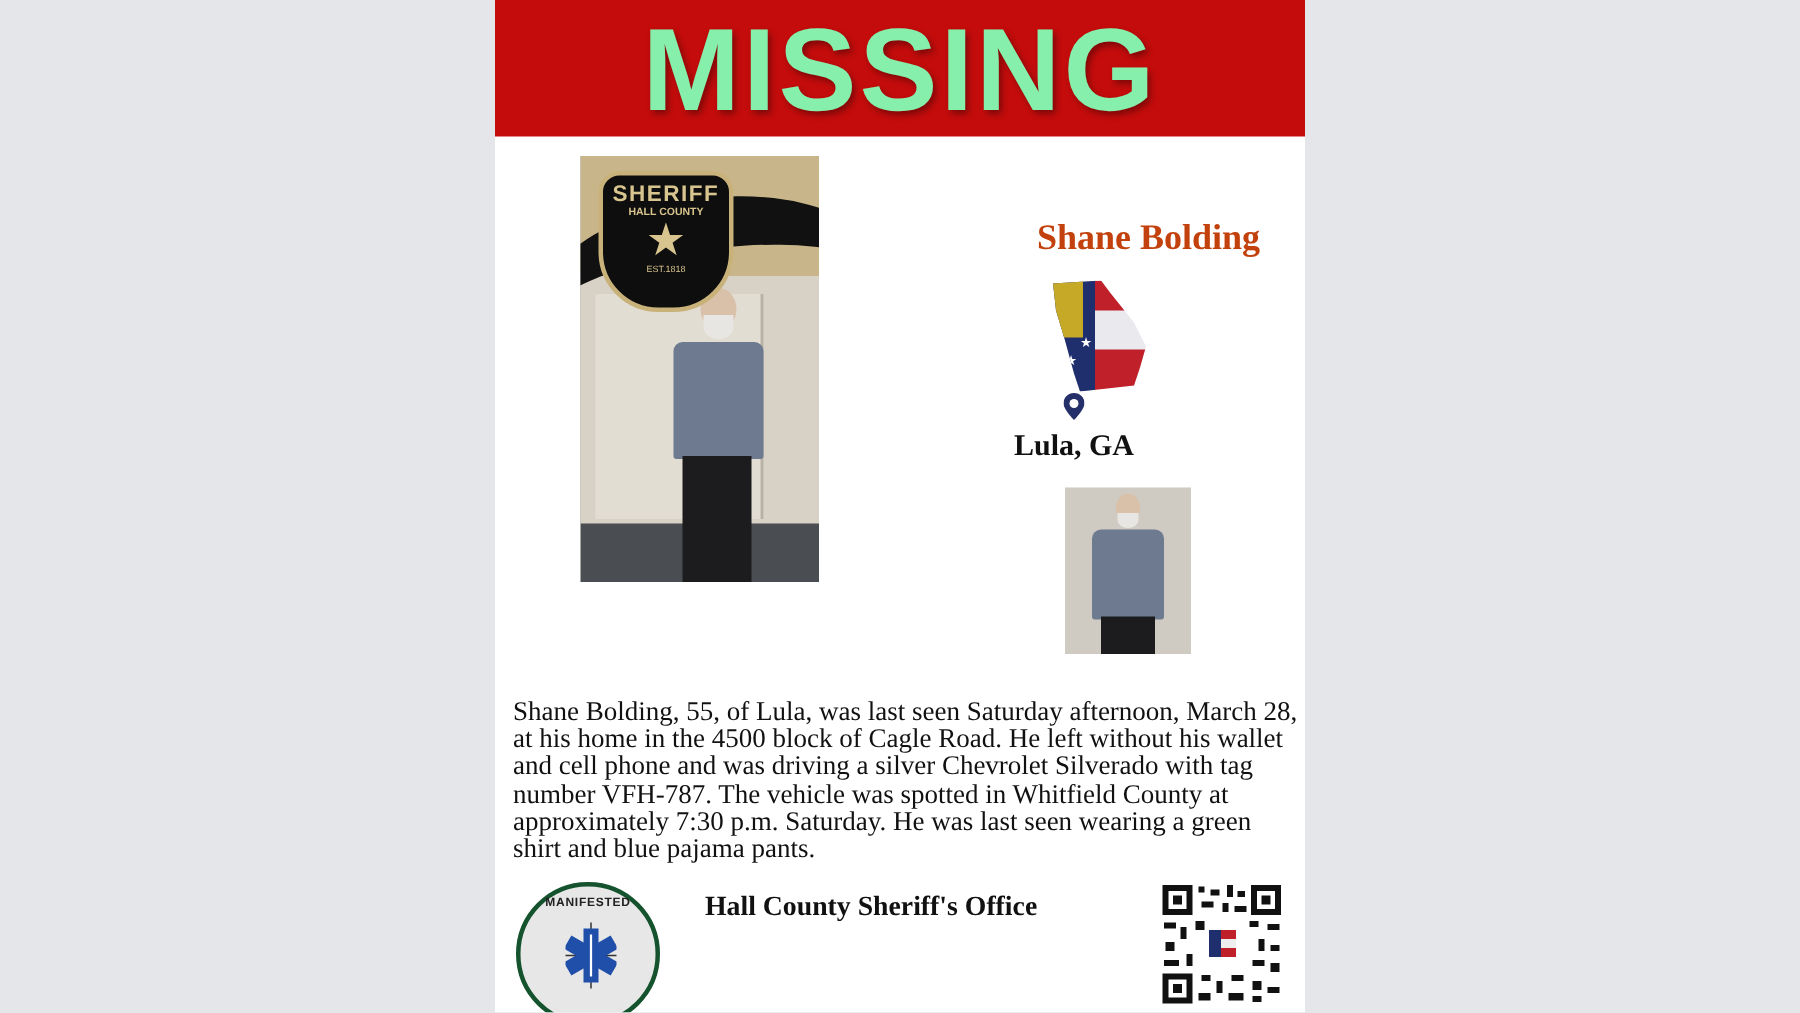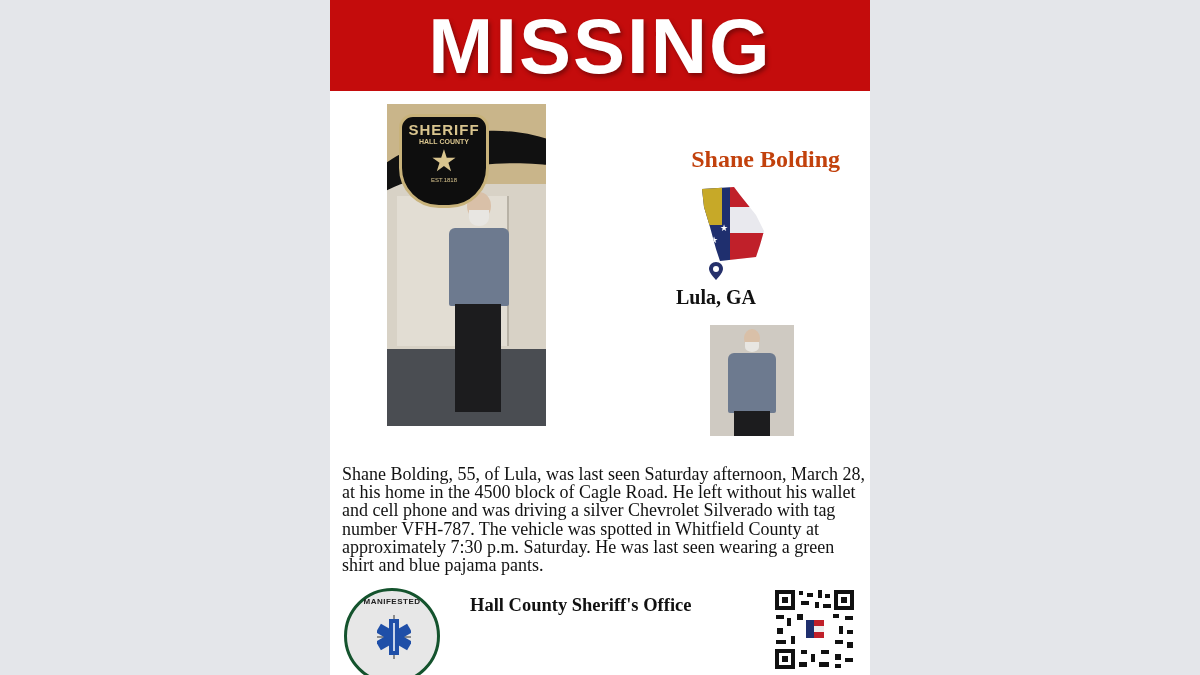--- a/index.html
+++ b/index.html
@@ -1,20 +1,20 @@
 <!DOCTYPE html>
 <html><head>
 <meta charset="utf-8">
 <style>
   html,body{margin:0;padding:0;}
   body{width:1200px;height:675px;background:#e4e6ea;position:relative;overflow:hidden;font-family:"Liberation Serif",serif;}
   .poster{position:absolute;left:330px;top:0;width:540px;height:675px;background:#ffffff;overflow:hidden;}
   .banner{position:absolute;left:0;top:0;width:540px;height:91px;background:#c40c0c;display:flex;align-items:center;justify-content:center;}
-  .banner-text{color:#ffffff;font-family:"Liberation Sans",sans-serif;font-weight:bold;font-size:78px;letter-spacing:2px;text-shadow:2px 3px 4px rgba(0,0,0,0.35);line-height:1;}
-  .photo-main{position:absolute;left:57px;top:104px;width:159px;height:322px;background:#8f8a80;overflow:hidden;}
+  .banner-text{color:#86efac;font-family:"Liberation Sans",sans-serif;font-weight:bold;font-size:78px;letter-spacing:2px;text-shadow:2px 3px 4px rgba(0,0,0,0.35);line-height:1;}
+  .photo-main{position:absolute;left:57px;top:104px;width:159px;height:284px;background:#8f8a80;overflow:hidden;}
   .photo-main .tan{position:absolute;left:0;top:0;width:159px;height:80px;background:#c9b58a;}
   .photo-main .swoosh{position:absolute;left:-40px;top:28px;width:260px;height:130px;border-top:34px solid #111;border-radius:50% 50% 0 0;transform:rotate(-8deg);}
   .photo-main .wall{position:absolute;left:0;top:80px;width:159px;height:170px;background:#d8d2c6;}
   .photo-main .door{position:absolute;left:10px;top:92px;width:110px;height:150px;background:#e2ddd3;border-right:2px solid #b8b2a6;}
   .photo-main .carpet{position:absolute;left:0;top:245px;width:159px;height:77px;background:#4a4d52;}
   .person{position:absolute;}
   .person .head{position:absolute;background:#d9c0a8;border-radius:50%;}
   .person .beard{position:absolute;background:#e8e6e2;border-radius:0 0 50% 50%;}
   .person .shirt{position:absolute;background:#6d7a8f;border-radius:6px 6px 2px 2px;}
   .person .pants{position:absolute;background:#1c1c1e;}

